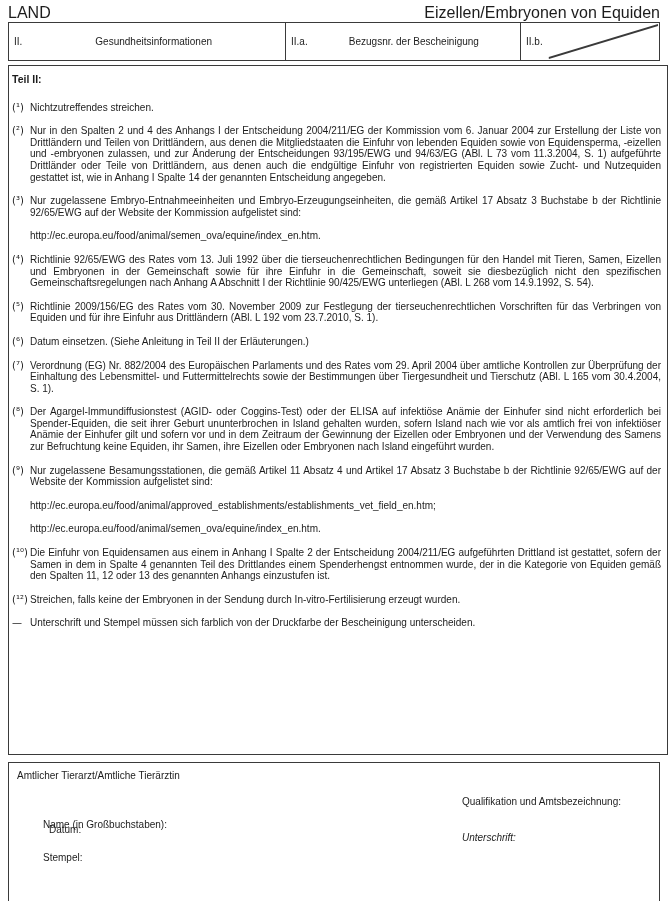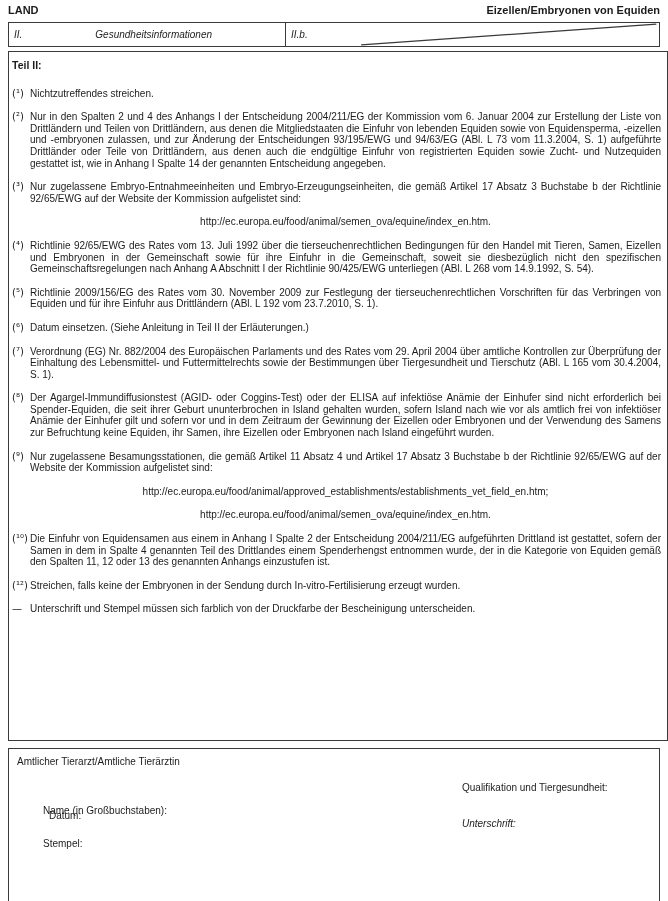--- a/index.html
+++ b/index.html
@@ -8,27 +8,27 @@
     font-family:"Liberation Sans", sans-serif;
     color:#1c1c1c;
     -webkit-font-smoothing:antialiased;
   }
   .page { position:relative; width:668px; height:901px; }
 
   
   .top-header {
     display:flex; justify-content:space-between; align-items:flex-start;
     padding:4px 8px 0 8px; height:18px;
-    font-size:11px; font-weight:bold;
+    font-size:16px; font-weight:normal;
   }
 
   
   .info-table {
-    margin:0 8px; height:25px; box-sizing:border-box;
-    border:1px solid #3a3a3a; display:flex; font-size:10px;font-style:italic;
+    margin:0 8px; height:39px; box-sizing:border-box;
+    border:1px solid #3a3a3a; display:flex; font-size:10px;
   }
   .icell { display:flex; align-items:center; box-sizing:border-box; }
   .icell .code { padding-left:5px; white-space:nowrap; }
   .icell .lbl { flex:1; text-align:center; white-space:nowrap; }
   .icell-1 { width:277px; border-right:1px solid #3a3a3a; }
   .icell-2 { width:235px; border-right:1px solid #3a3a3a; }
   .icell-3 { flex:1; position:relative; }
   .icell-3 svg { position:absolute; left:0; top:0; width:100%; height:100%; }
 
   
@@ -37,21 +37,21 @@
     border:1px solid #3a3a3a; height:690px; overflow:hidden;
     font-size:10px; line-height:11.6px; padding-top:8px;
   }
   .part2-title { font-weight:bold; margin:0 0 16px 3px; font-size:10.5px; }
   .note { position:relative; padding-left:21px; padding-right:6px; margin-bottom:12px; }
   .note .marker {
     position:absolute; left:3px; top:0;
     font-family:"DejaVu Sans", sans-serif;
   }
   .note .para { text-align:justify; }
-  .note .para.url { margin-top:12px; text-align:center; }
+  .note .para.url { margin-top:12px; text-align:left; }
 
   
   .vet-box {
     margin:7px 8px 0 8px; box-sizing:border-box;
     border:1px solid #3a3a3a; height:166px; position:relative;
     font-size:10px;
   }
   .vet-box span { position:absolute; white-space:nowrap; }
   .vet-title { left:8px; top:7px; }
   .vet-name  { left:34px; top:33px;margin-top:23px; }
@@ -67,20 +67,24 @@
 
   <div class="top-header">
     <span>LAND</span>
     <span>Eizellen/Embryonen von Equiden</span>
   </div>
 
   <div class="info-table">
     <div class="icell icell-1">
       <span class="code">II.</span>
       <span class="lbl">Gesundheitsinformationen</span>
+    </div>
+    <div class="icell icell-2">
+      <span class="code">II.a.</span>
+      <span class="lbl">Bezugsnr. der Bescheinigung</span>
     </div>
     <div class="icell icell-3">
       <svg viewBox="0 0 139 19" preserveAspectRatio="none">
         <line x1="28" y1="18" x2="138" y2="1" stroke="#3a3a3a" stroke-width="1"></line>
       </svg>
       <span class="code">II.b.</span>
     </div>
   </div>
 
   <div class="part2-box">
@@ -147,19 +151,19 @@
 
     <div class="note">
       <span class="marker">—</span>
       <div class="para">Unterschrift und Stempel müssen sich farblich von der Druckfarbe der Bescheinigung unterscheiden.</div>
     </div>
   </div>
 
   <div class="vet-box">
     <span class="vet-title">Amtlicher Tierarzt/Amtliche Tierärztin</span>
     <span class="vet-name">Name (in Großbuchstaben):</span>
-    <span class="vet-qual">Qualifikation und Tiergesundheit:</span>
+    <span class="vet-qual">Qualifikation und Amtsbezeichnung:</span>
     <span class="vet-date">Datum:</span>
     <span class="vet-sig">Unterschrift:</span>
     <span class="vet-stamp">Stempel:</span>
   </div>
 
 </div>
 
 </body></html>

